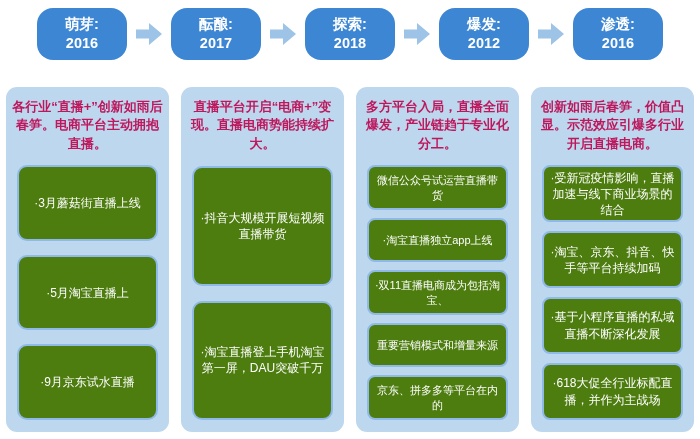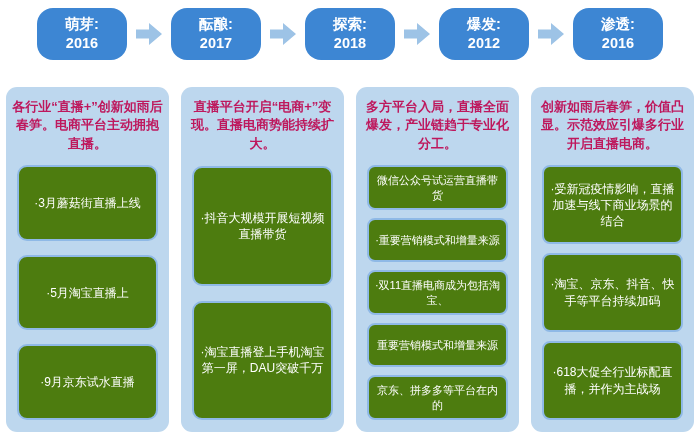--- a/index.html
+++ b/index.html
@@ -146,30 +146,31 @@
       <div class="items">
         <div class="event">·抖音大规模开展短视频直播带货</div>
         <div class="event">·淘宝直播登上手机淘宝第一屏，DAU突破千万</div>
       </div>
     </div>
 
     <div class="col col-4">
       <div class="summary">多方平台入局，直播全面爆发，产业链趋于专业化分工。</div>
       <div class="items">
         <div class="event">微信公众号试运营直播带货</div>
-        <div class="event">·重要营销模式和增量来源</div>
+        <div class="event">·淘宝直播独立app上线</div>
         <div class="event">·双11直播电商成为包括淘宝、</div>
         <div class="event">重要营销模式和增量来源</div>
         <div class="event">京东、拼多多等平台在内的</div>
       </div>
     </div>
 
     <div class="col col-5">
       <div class="summary">创新如雨后春笋，价值凸显。示范效应引爆多行业开启直播电商。</div>
       <div class="items">
         <div class="event">·受新冠疫情影响，直播加速与线下商业场景的结合</div>
         <div class="event">·淘宝、京东、抖音、快手等平台持续加码</div>
+        <div class="event">·基于小程序直播的私域直播不断深化发展</div>
         <div class="event">·618大促全行业标配直播，并作为主战场</div>
       </div>
     </div>
 
   </div>
 </div>
 
 </body></html>

